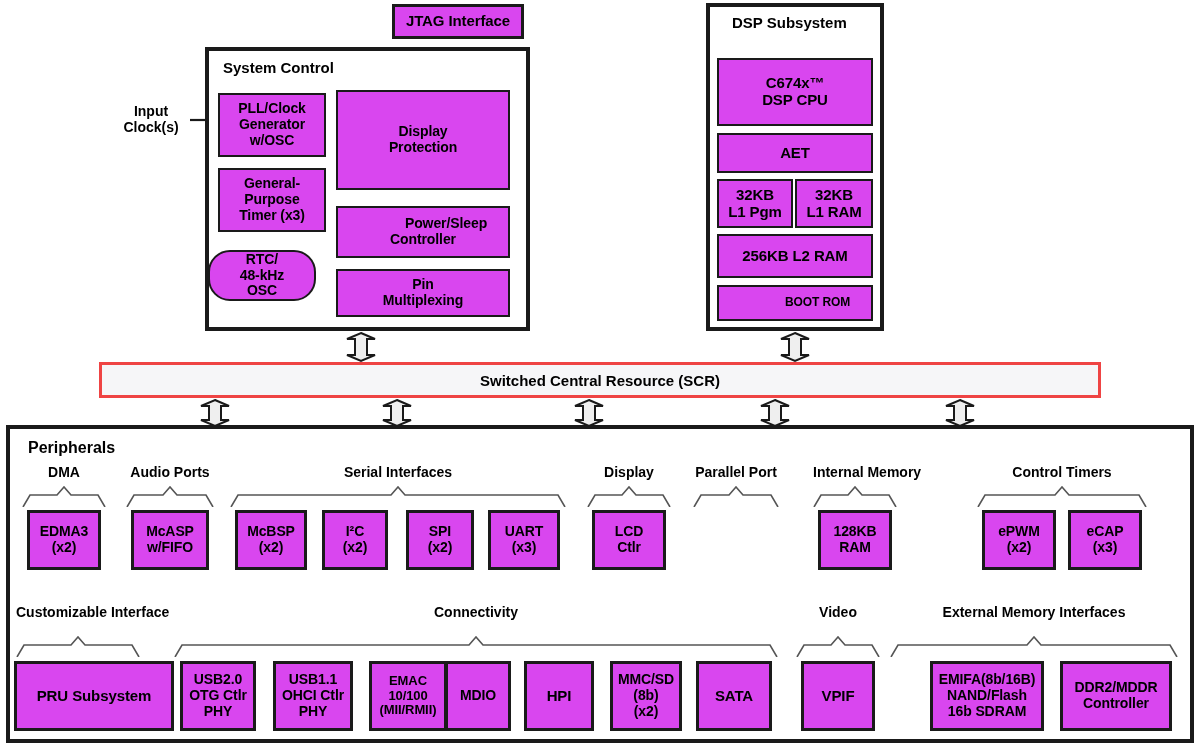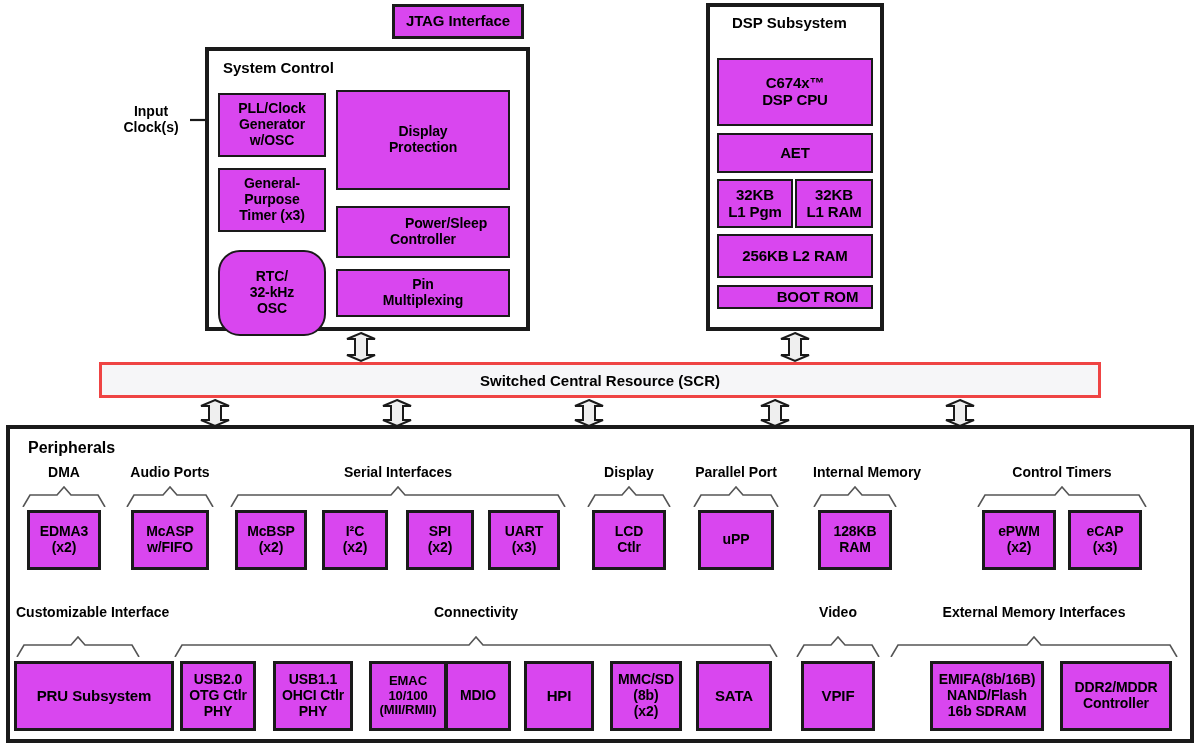--- a/index.html
+++ b/index.html
@@ -80,24 +80,24 @@
         <span style="display: block;">w/OSC</span>
       </span>
     </div>
     <div class="box thin" style="left: 218px; top: 168px; width: 108px; height: 64px; font-size: 14px;">
       <span class="txt">
         <span style="display: block;">General-</span>
         <span style="display: block;">Purpose</span>
         <span style="display: block;">Timer (x3)</span>
       </span>
     </div>
-    <div class="box thin" style="left: 218px; top: 250px; width: 108px; height: 86px; font-size: 14px; border-radius: 22px;">
+    <div class="box thin" style="left: 208px; top: 250px; width: 108px; height: 51px; font-size: 14px; border-radius: 22px;">
       <span class="txt">
         <span style="display: block;">RTC/</span>
-        <span style="display: block;">32-kHz</span>
+        <span style="display: block;">48-kHz</span>
         <span style="display: block;">OSC</span>
       </span>
     </div>
     <div class="box thin" style="left: 336px; top: 90px; width: 174px; height: 100px; font-size: 14px;">
       <span class="txt">
         <span style="display: block;">Display</span>
         <span style="display: block;">Protection</span>
       </span>
     </div>
     <div class="box thin" style="left: 336px; top: 206px; width: 174px; height: 52px; font-size: 14px;">
@@ -136,21 +136,21 @@
       <span class="txt">
         <span style="display: block;">32KB</span>
         <span style="display: block;">L1 RAM</span>
       </span>
     </div>
     <div class="box thin" style="left: 717px; top: 234px; width: 156px; height: 44px; font-size: 15px;">
       <span class="txt">
         <span style="display: block;">256KB L2 RAM</span>
       </span>
     </div>
-    <div class="box thin" style="left: 717px; top: 285px; width: 156px; height: 24px; font-size: 15px; padding-left: 45px;">
+    <div class="box thin" style="left: 717px; top: 285px; width: 156px; height: 36px; font-size: 12px; padding-left: 45px;">
       <span class="txt">
         <span style="display: block;">BOOT ROM</span>
       </span>
     </div>
     <svg class="darrow" width="30" height="32" viewBox="0 0 30 32" style="left: 346px; top: 331px;">
       <polygon points="15,2 29,8 21,8 21,24 29,24 15,30 1,24 9,24 9,8 1,8" fill="#efefef" stroke="#1a1a1a" stroke-width="2"></polygon>
     </svg>
     <svg class="darrow" width="30" height="32" viewBox="0 0 30 32" style="left: 780px; top: 331px;">
       <polygon points="15,2 29,8 21,8 21,24 29,24 15,30 1,24 9,24 9,8 1,8" fill="#efefef" stroke="#1a1a1a" stroke-width="2"></polygon>
     </svg>
@@ -208,25 +208,20 @@
     <div class="box thick" style="left: 488px; top: 510px; width: 72px; height: 60px; font-size: 14px;">
       <span class="txt">
         <span style="display: block;">UART</span>
         <span style="display: block;">(x3)</span>
       </span>
     </div>
     <div class="box thick" style="left: 592px; top: 510px; width: 74px; height: 60px; font-size: 14px;">
       <span class="txt">
         <span style="display: block;">LCD</span>
         <span style="display: block;">Ctlr</span>
-      </span>
-    </div>
-    <div class="box thick" style="left: 698px; top: 510px; width: 76px; height: 60px; font-size: 14px;">
-      <span class="txt">
-        <span style="display: block;">uPP</span>
       </span>
     </div>
     <div class="box thick" style="left: 818px; top: 510px; width: 74px; height: 60px; font-size: 14px;">
       <span class="txt">
         <span style="display: block;">128KB</span>
         <span style="display: block;">RAM</span>
       </span>
     </div>
     <div class="box thick" style="left: 982px; top: 510px; width: 74px; height: 60px; font-size: 14px;">
       <span class="txt">

